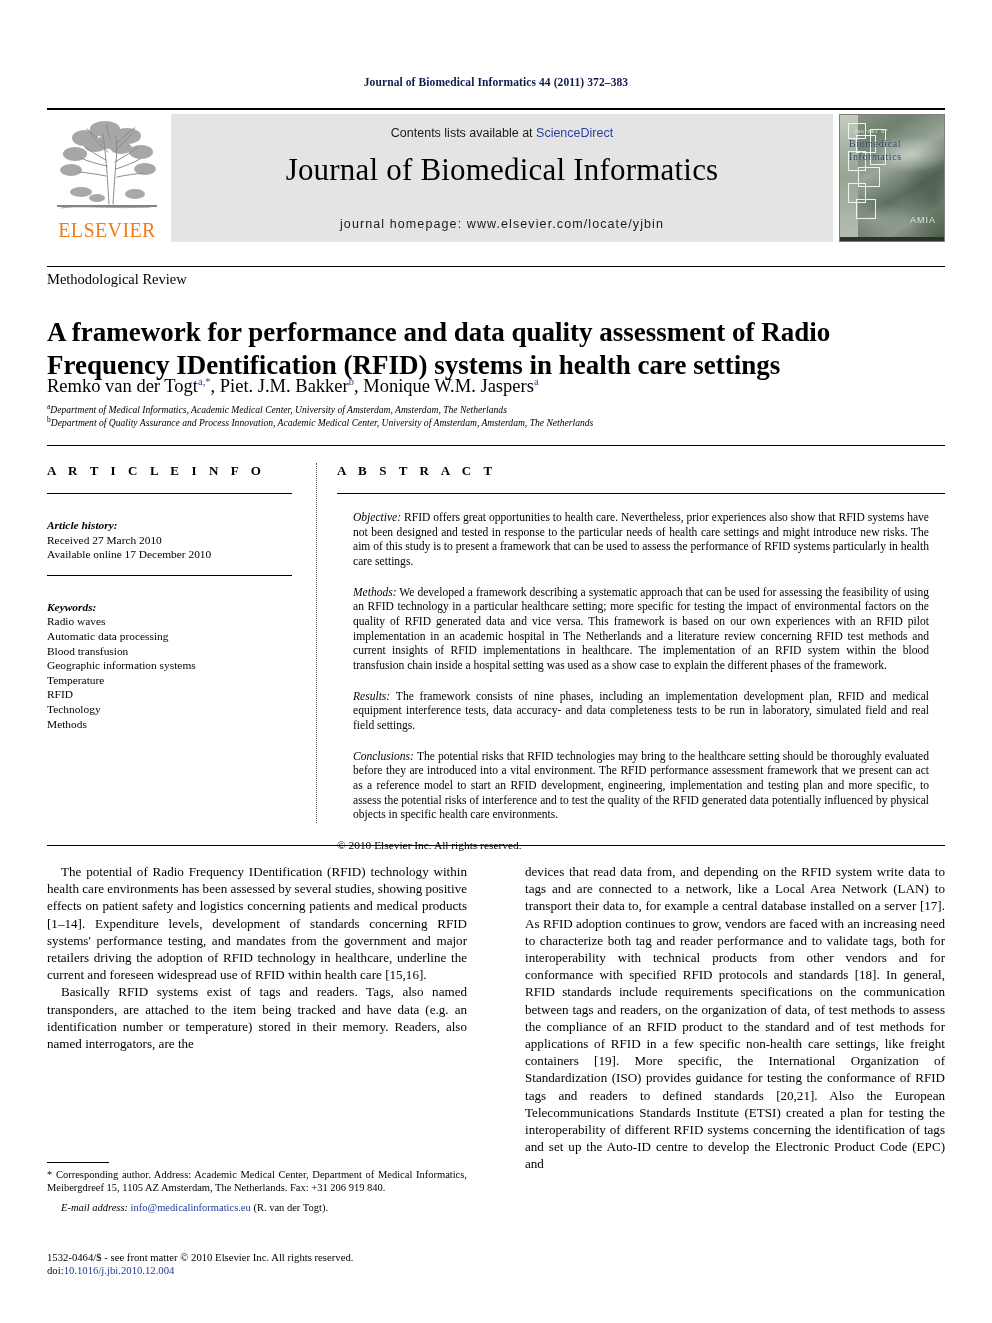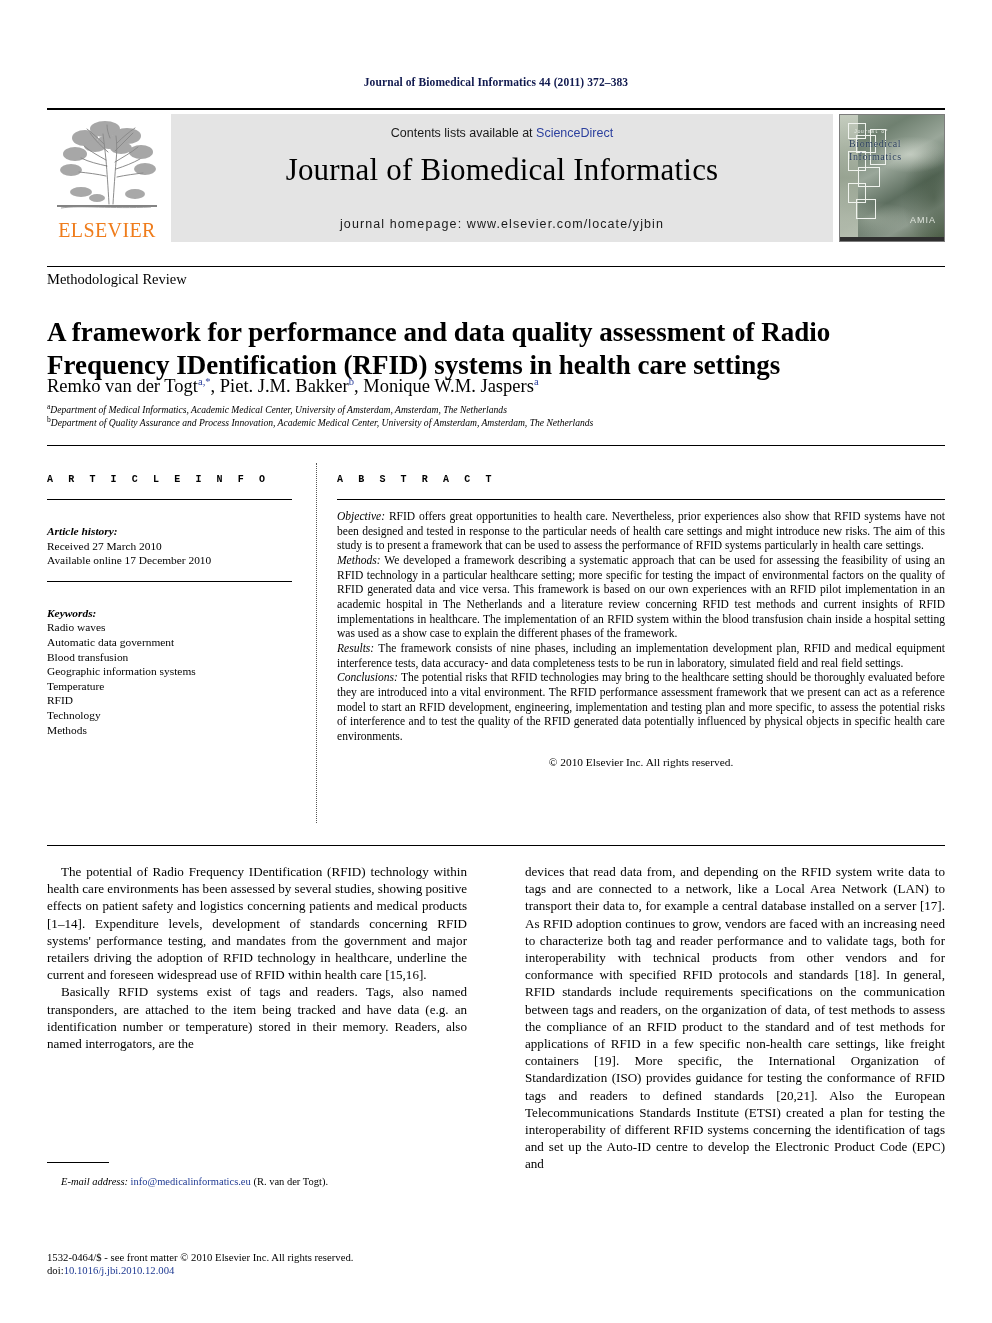--- a/index.html
+++ b/index.html
@@ -295,26 +295,25 @@
   .dotted-sep {
     position: absolute;
     left: 316px;
     top: 455px;
     width: 0;
     height: 360px;
     border-left: 1px dotted #555;
   }
 
   .sec-head {
-    font-family: Liberation Mono, monospace;
+    font-family: Liberation Serif, serif;
     font-weight: bold;
-    font-size: 10px;
+    font-size: 13px;
     letter-spacing: 4.6px;
     color: #000;
-    margin-top: 11px;
   }
   .sec-rule {
     margin-top: 14px;
     border-top: 1px solid #000;
   }
 
   .info-group {
     margin-top: 9px;
     font-family: "Liberation Serif", serif;
     font-size: 11.4px;
@@ -334,27 +333,27 @@
   .kw-list li { display: block; }
 
   .abs-body {
     margin-top: 9px;
     font-family: "Liberation Serif", serif;
     font-size: 11.55px;
     line-height: 14.65px;
     text-align: justify;
     color: #000;
   }
-  .abs-body p { margin: 0; }
+  .abs-body p { margin: 16px; }
   .abs-body .alabel {
     font-style: italic;
   }
   .copyright-line {
     margin-top: 11px;
-    text-align: center;
+    text-align: left;
     font-family: "Liberation Serif", serif;
     font-size: 11.4px;
   }
 
   
   .body-col-left {
     position: absolute;
     left: 47px;
     top: 855px;
     width: 420px;
@@ -529,21 +528,21 @@
       <span>Received 27 March 2010</span><br>
       <span>Available online 17 December 2010</span>
     </div>
 
     <div class="info-rule"></div>
 
     <div class="info-group">
       <span class="lbl">Keywords:</span>
       <ul class="kw-list">
         <li>Radio waves</li>
-        <li>Automatic data government</li>
+        <li>Automatic data processing</li>
         <li>Blood transfusion</li>
         <li>Geographic information systems</li>
         <li>Temperature</li>
         <li>RFID</li>
         <li>Technology</li>
         <li>Methods</li>
       </ul>
     </div>
   </div>
 
@@ -566,20 +565,21 @@
     <p class="para">The potential of Radio Frequency IDentification (RFID) technology within health care environments has been assessed by several studies, showing positive effects on patient safety and logistics concerning patients and medical products [1–14]. Expenditure levels, development of standards concerning RFID systems' performance testing, and mandates from the government and major retailers driving the adoption of RFID technology in healthcare, underline the current and foreseen widespread use of RFID within health care [15,16].</p>
     <p class="para">Basically RFID systems exist of tags and readers. Tags, also named transponders, are attached to the item being tracked and have data (e.g. an identification number or temperature) stored in their memory. Readers, also named interrogators, are the</p>
   </div>
 
   <div class="body-col-right">
     <p class="para cont">devices that read data from, and depending on the RFID system write data to tags and are connected to a network, like a Local Area Network (LAN) to transport their data to, for example a central database installed on a server [17]. As RFID adoption continues to grow, vendors are faced with an increasing need to characterize both tag and reader performance and to validate tags, both for interoperability with technical products from other vendors and for conformance with specified RFID protocols and standards [18]. In general, RFID standards include requirements specifications on the communication between tags and readers, on the organization of data, of test methods to assess the compliance of an RFID product to the standard and of test methods for applications of RFID in a few specific non-health care settings, like freight containers [19]. More specific, the International Organization of Standardization (ISO) provides guidance for testing the conformance of RFID tags and readers to defined standards [20,21]. Also the European Telecommunications Standards Institute (ETSI) created a plan for testing the interoperability of different RFID systems concerning the identification of tags and set up the Auto-ID centre to develop the Electronic Product Code (EPC) and</p>
   </div>
 
   <div class="footnote-rule"></div>
   <div class="footnote">
+    <p>* Corresponding author. Address: Academic Medical Center, Department of Medical Informatics, Meibergdreef 15, 1105 AZ Amsterdam, The Netherlands. Fax: +31 206 919 840.</p>
     <p class="email-line"><span class="email-label">E-mail address:</span> <span class="email-addr">info@medicalinformatics.eu</span><span> (R. van der Togt).</span></p>
   </div>
 
   <div class="imprint">
     <div>1532-0464/$ - see front matter © 2010 Elsevier Inc. All rights reserved.</div>
     <div><span>doi:</span><span class="doi-link">10.1016/j.jbi.2010.12.004</span></div>
   </div>
 
 </div>
 

